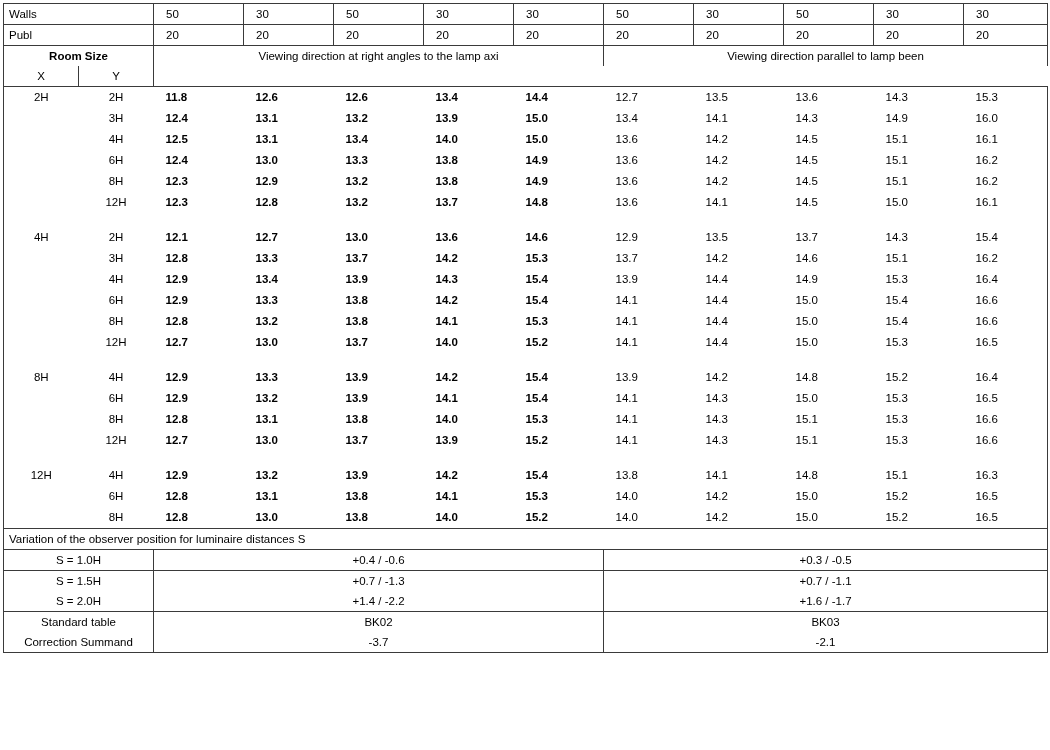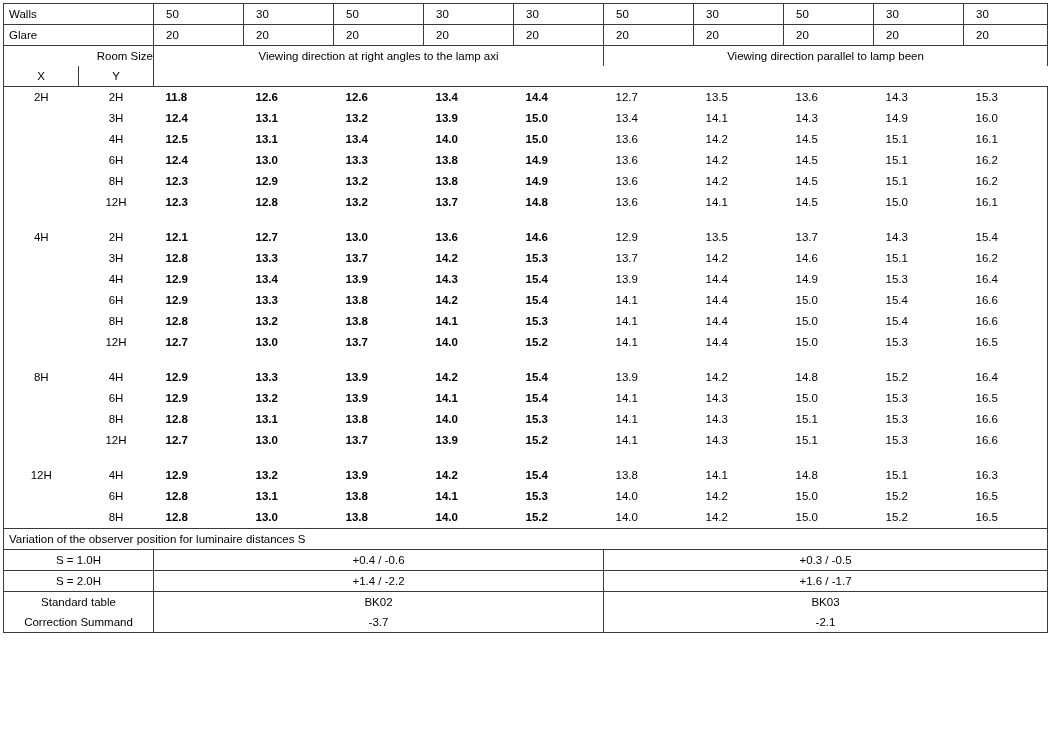--- a/index.html
+++ b/index.html
@@ -57,21 +57,22 @@
   .nb-left {
     border-left: none !important;
   }
   .nb-right {
     border-right: none !important;
   }
   .hdr-mid {
     text-align: center;
   }
   .roomsize-lbl {
-    text-align: right;
+    text-align: center;
+    font-weight: bold;
   }
   .xlbl {
     text-align: center;
   }
   .footer-cell {
     padding-left: 5px !important;
     text-align: left;
     font-size: 11.5px;
   }
   .sec-label {
@@ -112,21 +113,21 @@
         <td class="num">30</td>
         <td class="num">30</td>
         <td class="num">50</td>
         <td class="num">30</td>
         <td class="num">50</td>
         <td class="num">30</td>
         <td class="num">30</td>
       </tr>
 
       <tr>
-        <td class="rowlabel" colspan="2">Glare</td>
+        <td class="rowlabel" colspan="2">Publ</td>
         <td class="num">20</td>
         <td class="num">20</td>
         <td class="num">20</td>
         <td class="num">20</td>
         <td class="num">20</td>
         <td class="num">20</td>
         <td class="num">20</td>
         <td class="num">20</td>
         <td class="num">20</td>
         <td class="num">20</td>
@@ -254,20 +255,25 @@
       <tr>
         <td class="rowlabel" colspan="12">Variation of the observer position for luminaire distances S</td>
       </tr>
 
       <tr>
         <td class="sec-label" colspan="2">S = 1.0H</td>
         <td class="var-val" colspan="5">+0.4 / -0.6</td>
         <td class="var-val" colspan="5">+0.3 / -0.5</td>
       </tr>
       <tr>
+        <td class="sec-label nb-top nb-bot" colspan="2">S = 1.5H</td>
+        <td class="var-val nb-top nb-bot" colspan="5">+0.7 / -1.3</td>
+        <td class="var-val nb-top nb-bot" colspan="5">+0.7 / -1.1</td>
+      </tr>
+      <tr>
         <td class="sec-label nb-top" colspan="2">S = 2.0H</td>
         <td class="var-val nb-top" colspan="5">+1.4 / -2.2</td>
         <td class="var-val nb-top" colspan="5">+1.6 / -1.7</td>
       </tr>
 
       <tr>
         <td class="sec-label nb-bot" colspan="2">Standard table</td>
         <td class="var-val nb-bot" colspan="5">BK02</td>
         <td class="var-val nb-bot" colspan="5">BK03</td>
       </tr>

